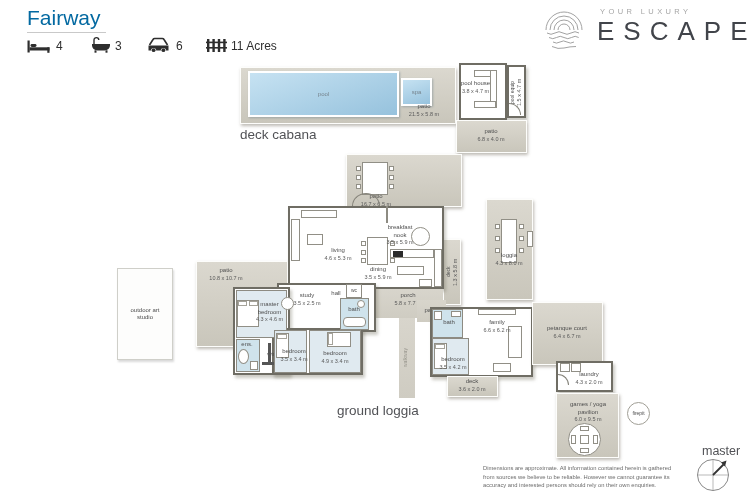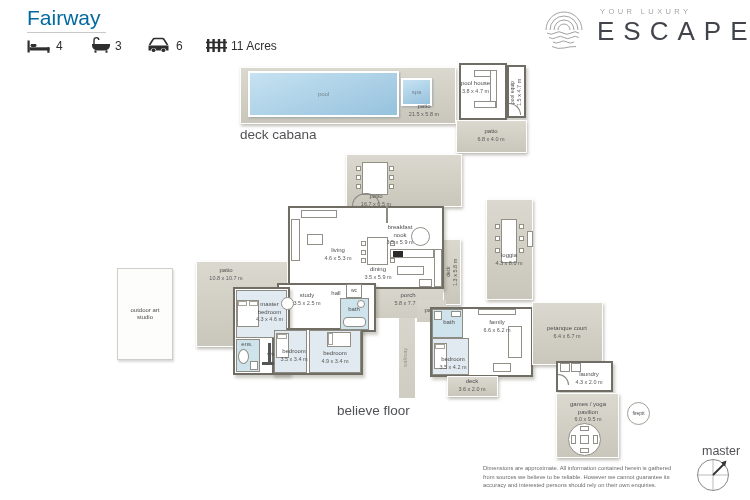--- a/index.html
+++ b/index.html
@@ -309,21 +309,21 @@
   <div class="ch" style="left:580px;top:426px;width:9px"></div>
   <div class="ch" style="left:580px;top:448px;width:9px"></div>
   <div class="ch" style="left:571px;top:435px;height:9px"></div>
   <div class="ch" style="left:593px;top:435px;height:9px"></div>
   <div class="fix" style="left:580px;top:435px;width:9px;height:9px"></div>
 
   <div class="abs circle" style="left:627px;top:402px;width:23px;height:23px;border:1px solid #a09e95;background:#fff;display:flex;align-items:center;justify-content:center">
     <span class="lbl" style="position:static;font-size:5px">firepit</span>
   </div>
 
-  <div class="seclbl" style="left:337px;top:403px">believe floor</div>
+  <div class="seclbl" style="left:337px;top:403px">ground loggia</div>
 
   <div class="abs" style="left:483px;top:464px;width:210px;font-size:5.8px;line-height:1.5;color:#6b6b6b">
     <div>Dimensions are approximate.  All information contained herein is gathered</div>
     <div>from sources we believe to be reliable.  However we cannot guarantee its</div>
     <div>accuracy and interested persons should rely on their own enquiries.</div>
   </div>
 
   <div class="abs" style="left:702px;top:444px;font-size:12.5px;color:#515256">master</div>
   <svg class="abs" style="left:695px;top:457px" width="36" height="36" viewBox="0 0 36 36">
     <circle cx="18" cy="18" r="15.5" fill="none" stroke="#7b7b7b" stroke-width="0.9"></circle>

